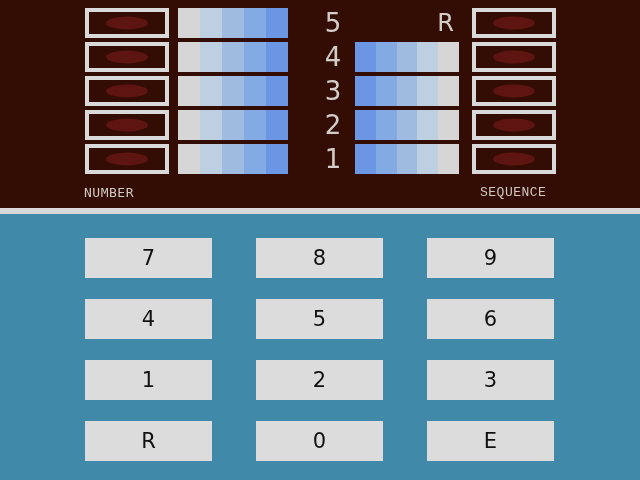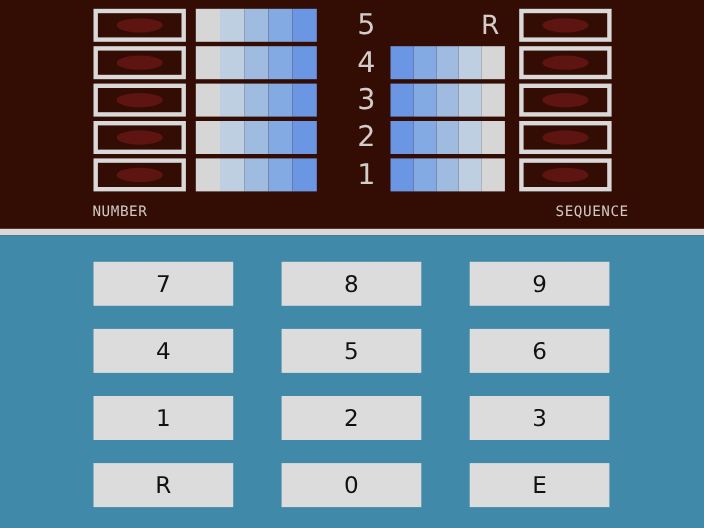--- a/index.html
+++ b/index.html
@@ -111,21 +111,21 @@
   
   .caption {
     position: absolute;
     top: 185px;
     color: #cfc8c4;
     font-size: 13px;
     font-family: "DejaVu Sans Mono", monospace;
     letter-spacing: 0.5px;
   }
   #caption-number   { left: 84px; }
-  #caption-sequence { left: 505px; }
+  #caption-sequence { left: 480px; font-family: Liberation Mono, monospace; }
 
   
   #keypad-panel {
     position: absolute;
     left: 0; top: 214px;
     width: 640px;
     height: 266px;
     background: #4189a8;
   }
   #keypad-grid {

